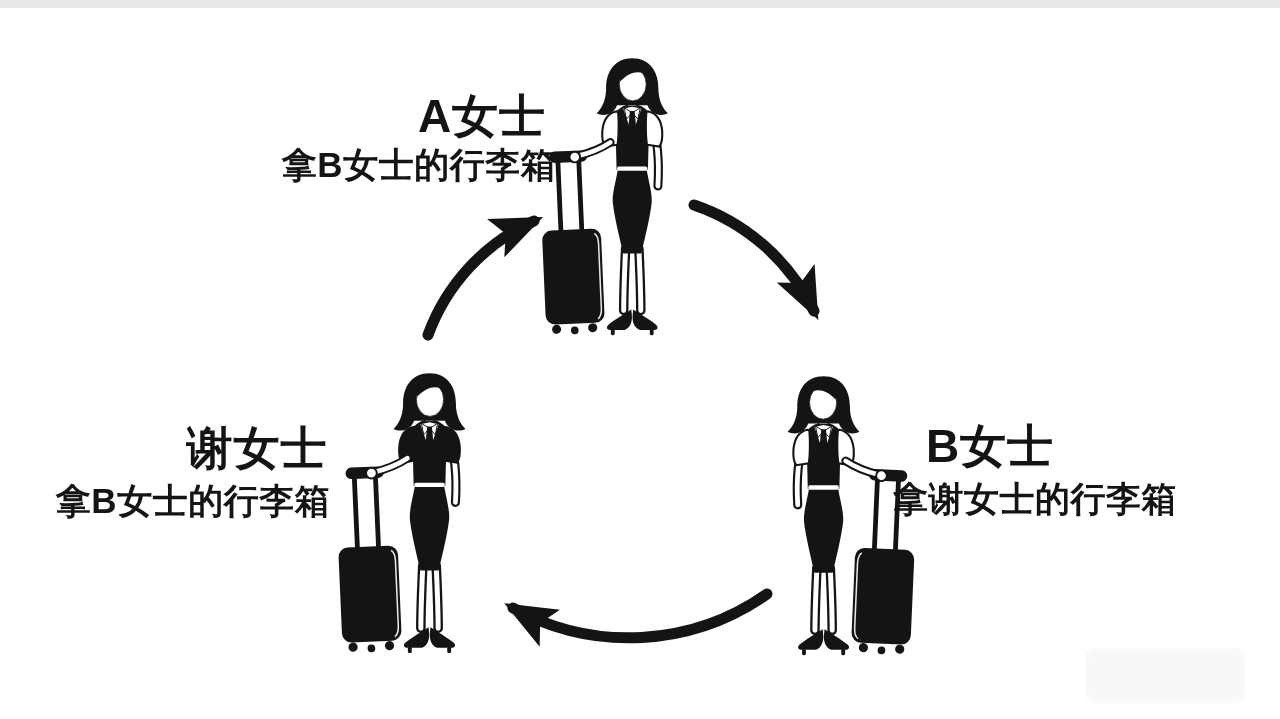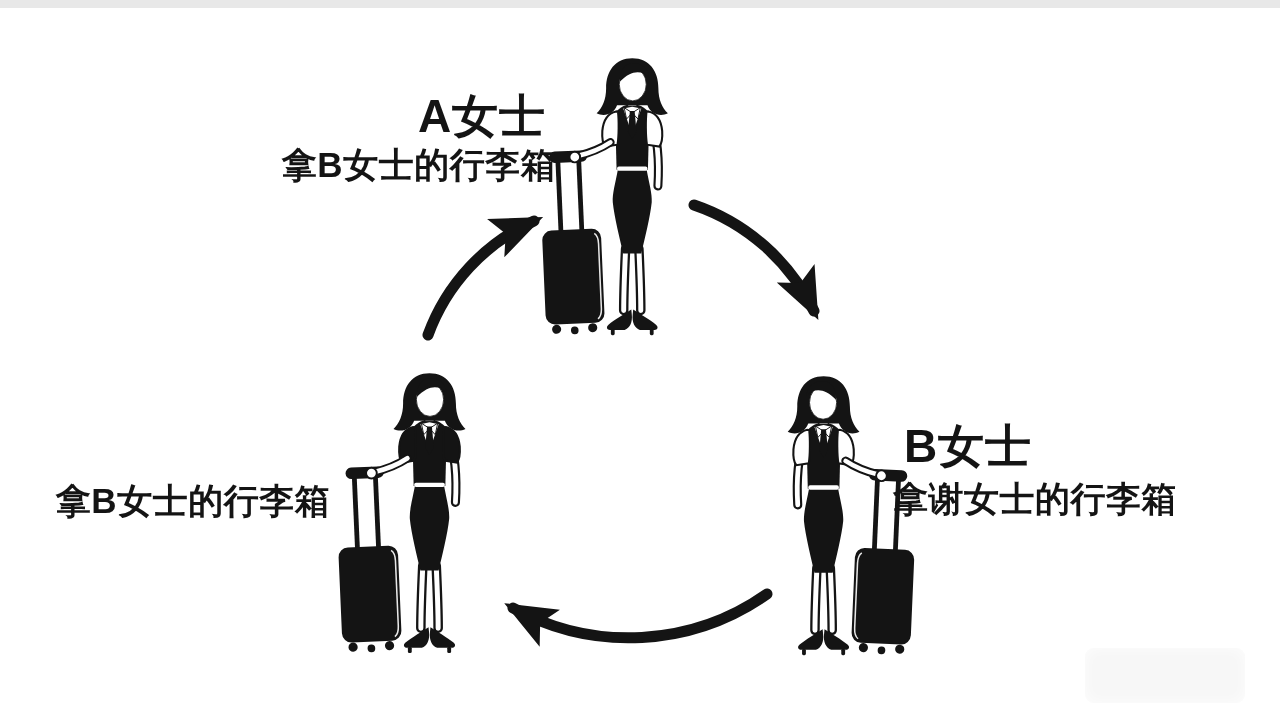--- a/index.html
+++ b/index.html
@@ -126,20 +126,21 @@
     <use href="#fig-woman" xlink:href="#fig-woman"></use>
   </svg>
 
   <svg class="figure sleeves-dark" style="left:338px;top:360px;width:135px;height:288px;" viewBox="0 0 140 300">
     <use href="#fig-woman" xlink:href="#fig-woman"></use>
   </svg>
 
   <div class="node-title" style="left:482px;top:78px;">A女士</div>
   <div class="node-subtitle" style="left:419px;top:134px;">拿B女士的行李箱</div>
 
+  <div class="node-title" style="left:257px;top:410px;">谢女士</div>
   <div class="node-subtitle" style="left:193px;top:470px;">拿B女士的行李箱</div>
 
-  <div class="node-title" style="left:968px;top:408px;">B女士</div>
+  <div class="node-title" style="left:990px;top:408px;">B女士</div>
   <div class="node-subtitle" style="left:1035px;top:468px;">拿谢女士的行李箱</div>
 
   <div class="watermark"></div>
 
 </div>
 
 </body></html>

